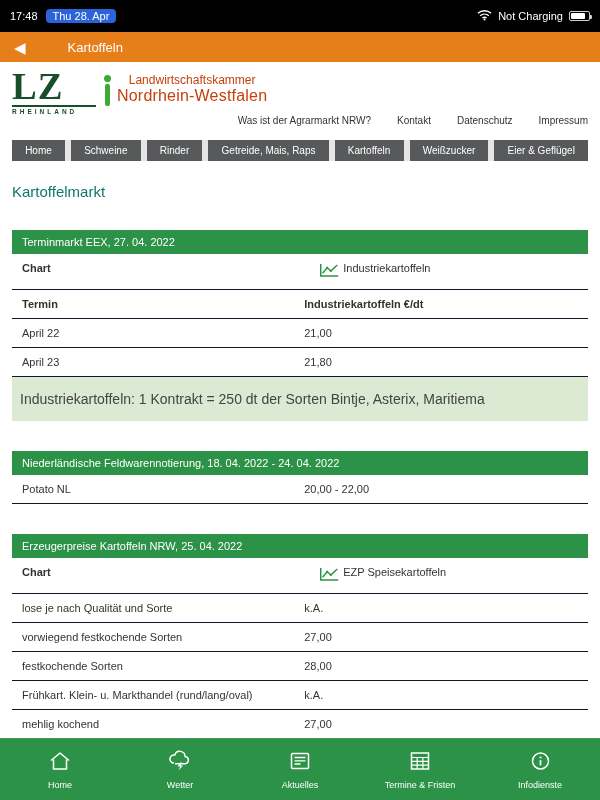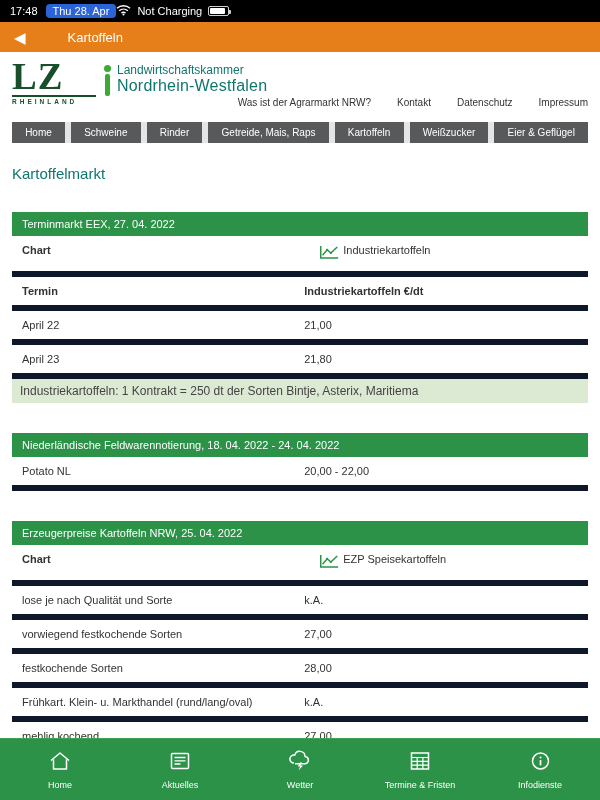--- a/index.html
+++ b/index.html
@@ -5,76 +5,76 @@
   * { margin:0; padding:0; box-sizing:border-box; }
   html,body { width:600px; height:800px; }
   body {
     font-family:"Liberation Sans", sans-serif;
     background:#fff; position:relative; overflow:hidden;
     width:600px; height:800px;
   }
 
   
   .status-bar {
-    height:22px; background:#000; color:#fff;
-    display:flex; justify-content:flex-start; align-items:center;
+    height:32px; background:#000; color:#fff;
+    display:flex; justify-content:space-between; align-items:center;
     padding:0 10px; font-size:11px;
   }
   .status-left { display:flex; align-items:center; gap:8px; }
   .date-pill { background:#2B63D9; border-radius:4px; padding:1px 7px; }
   .status-right { display:flex; align-items:center; gap:6px; }
   .battery { position:relative; width:21px; height:10px; border:1px solid #cfcfcf; border-radius:2px; padding:1px; }
   .battery::after { content:""; position:absolute; right:-3px; top:2.5px; width:2px; height:4px; background:#cfcfcf; border-radius:0 1px 1px 0; }
   .battery-fill { display:block; height:100%; width:85%; background:#fff; border-radius:1px; }
 
   
   .app-bar {
     height:30px; background:#E67F1A; color:#fff;
     display:flex; align-items:center; padding:0 14px; gap:42px;
   }
   .back-button { font-size:15px; cursor:pointer; line-height:1; }
   .app-title { font-size:13px; }
 
   
-  .site-header { height:70px; background:#fff; position:relative; padding:7px 12px 8px; display:flex; }
+  .site-header { height:78px; background:#fff; position:relative; padding:7px 12px 8px; display:flex; }
   .lz-logo { width:84px; }
   .lz-text { font-family:"Liberation Serif", serif; font-weight:bold; font-size:37px; line-height:0.95; color:#184F2B; letter-spacing:1px; }
   .lz-sub { border-top:2px solid #184F2B; margin-top:1px; font-size:6.5px; letter-spacing:3px; color:#184F2B; font-weight:bold; padding-top:1px; }
   .lwk-logo { display:flex; align-items:flex-start; gap:6px; margin-left:8px; margin-top:4px; }
   .lwk-icon { display:flex; flex-direction:column; align-items:center; gap:2px; padding-top:2px; }
   .lwk-icon .dot { width:7px; height:7px; border-radius:50%; background:#3AAA35; }
   .lwk-icon .bar { width:5px; height:22px; background:#3AAA35; border-radius:2px; }
-  .lwk-text { color:#0f766e; }
+  .lwk-text { color:#c2410c;text-align:center; }
   .lwk-line1 { font-size:12px; }
   .lwk-line2 { font-size:16px; letter-spacing:0.2px; }
   .header-links { position:absolute; right:12px; bottom:14px; display:flex; gap:26px; }
   .header-links a { font-size:10px; color:#333; text-decoration:none; cursor:pointer; }
 
   
   .nav-bar { margin:0 12px; display:flex; background:#58595B; }
   .nav-item {
     flex:1 1 auto; text-align:center; color:#fff; font-size:10px;
     padding:5px 8px; border-left:6px solid #e5e5e5; cursor:pointer; white-space:nowrap;
   }
   .nav-item:first-child { border-left:none; }
 
   
   .content { padding:0 12px; }
   .page-title { font-size:15px; color:#0f766e; margin:22px 0 12px; }
   .section { margin-top:30px; }
   .section:first-of-type { margin-top:0; }
   .sec-header { background:#2B9247; color:#fff; font-size:11px; font-weight:normal; padding:6px 10px; }
-  .row { display:flex; border-bottom:6px solid #0f172a; font-size:11px; color:#333; }
+  .row { display:flex; border-bottom:1px solid #0f172a; font-size:11px; color:#333; }
   .cell { padding:8px 10px; }
   .cell.left { flex:0 0 49%; }
   .cell.right { flex:1; }
   .bold { font-weight:bold; }
   .chart-cell { display:flex; gap:3px; cursor:pointer; }
   .chart-cell svg { margin-left:14px; }
-  .note { background:#DCE9D3; color:#444; font-size:12px; padding:5px 8px; }
+  .note { background:#DCE9D3; color:#444; font-size:14px; padding:14px 8px; }
 
   
   .tab-bar {
     position:absolute; left:0; right:0; bottom:0; height:62px;
     background:#2B9247; display:flex; z-index:10; border-top:1px solid #3ba257;
   }
   .tab { flex:1; display:flex; flex-direction:column; align-items:center; justify-content:center; gap:4px; color:#fff; cursor:pointer; }
   .tab-label { font-size:9px; }
 </style>
 </head>
@@ -228,35 +228,35 @@
     <div class="tab">
       <span>
         <svg width="24" height="22" viewBox="0 0 24 22">
             <path d="M3 10.5 L12 3 L21 10.5 M5.5 9.5 V19 H18.5 V9.5" fill="none" stroke="#fff" stroke-width="1.5" stroke-linejoin="round"></path>
           </svg>
       </span>
       <span class="tab-label">Home</span>
     </div>
     <div class="tab">
       <span>
+        <svg width="26" height="22" viewBox="0 0 26 22">
+            <path d="M7 13 a4 4 0 1 1 0.8-7.9 A5.2 5.2 0 0 1 18 6.5 A3.7 3.7 0 0 1 18.5 13.8 H8" fill="none" stroke="#fff" stroke-width="1.5" stroke-linejoin="round"></path>
+            <path d="M13 12.5 L10.8 16.5 H13.2 L11.5 20.5 L16 15.6 H13.4 L15 12.5 Z" fill="#fff"></path>
+          </svg>
+      </span>
+      <span class="tab-label">Wetter</span>
+    </div>
+    <div class="tab">
+      <span>
         <svg width="24" height="22" viewBox="0 0 24 22">
             <rect x="3.5" y="3.5" width="17" height="15" rx="1" fill="none" stroke="#fff" stroke-width="1.5"></rect>
             <path d="M6.5 7.5 H17.5 M6.5 10.8 H17.5 M6.5 14 H12.5" fill="none" stroke="#fff" stroke-width="1.3"></path>
           </svg>
       </span>
       <span class="tab-label">Aktuelles</span>
-    </div>
-    <div class="tab">
-      <span>
-        <svg width="26" height="22" viewBox="0 0 26 22">
-            <path d="M7 13 a4 4 0 1 1 0.8-7.9 A5.2 5.2 0 0 1 18 6.5 A3.7 3.7 0 0 1 18.5 13.8 H8" fill="none" stroke="#fff" stroke-width="1.5" stroke-linejoin="round"></path>
-            <path d="M13 12.5 L10.8 16.5 H13.2 L11.5 20.5 L16 15.6 H13.4 L15 12.5 Z" fill="#fff"></path>
-          </svg>
-      </span>
-      <span class="tab-label">Wetter</span>
     </div>
     <div class="tab">
       <span>
         <svg width="24" height="22" viewBox="0 0 24 22">
             <rect x="3.5" y="3" width="17" height="16" fill="none" stroke="#fff" stroke-width="1.5"></rect>
             <path d="M3.5 7.5 H20.5 M3.5 11.3 H20.5 M3.5 15.1 H20.5 M9.2 7.5 V19 M14.9 7.5 V19" fill="none" stroke="#fff" stroke-width="1.2"></path>
           </svg>
       </span>
       <span class="tab-label">Termine &amp; Fristen</span>
     </div>

